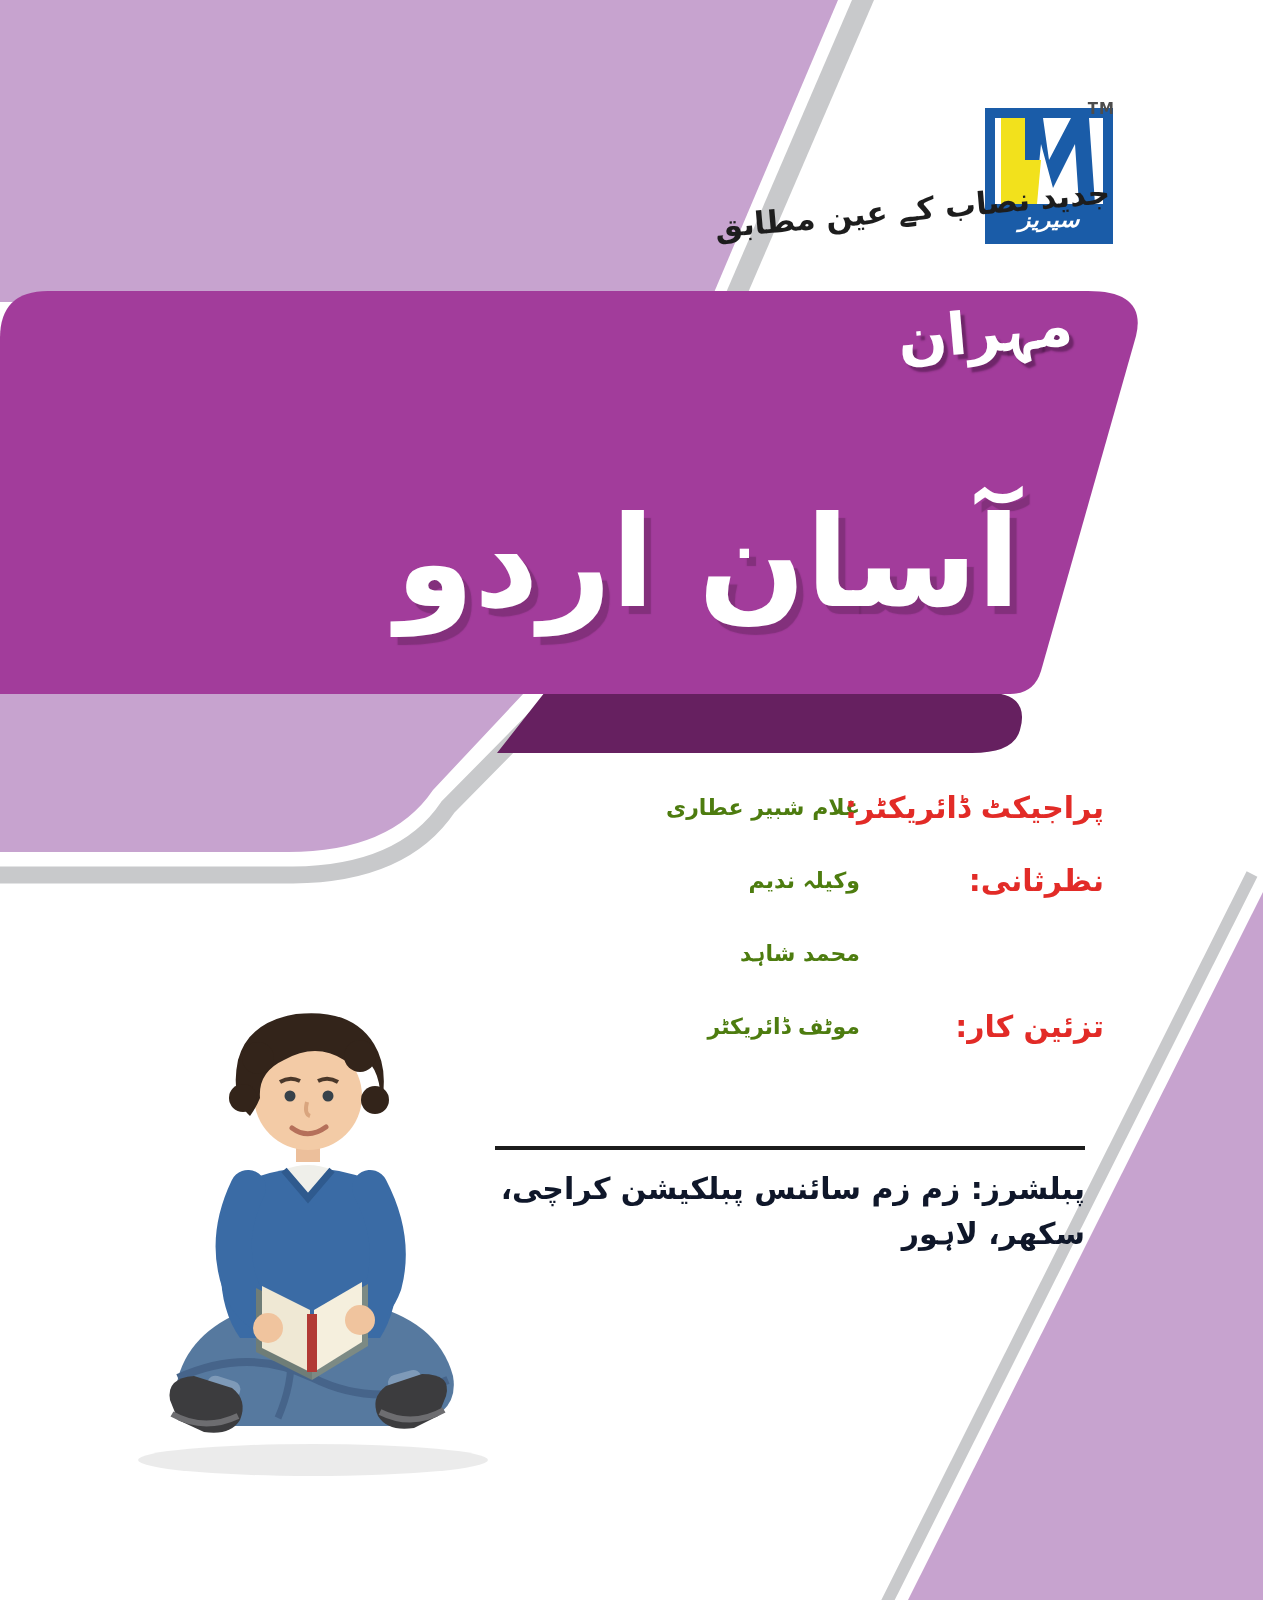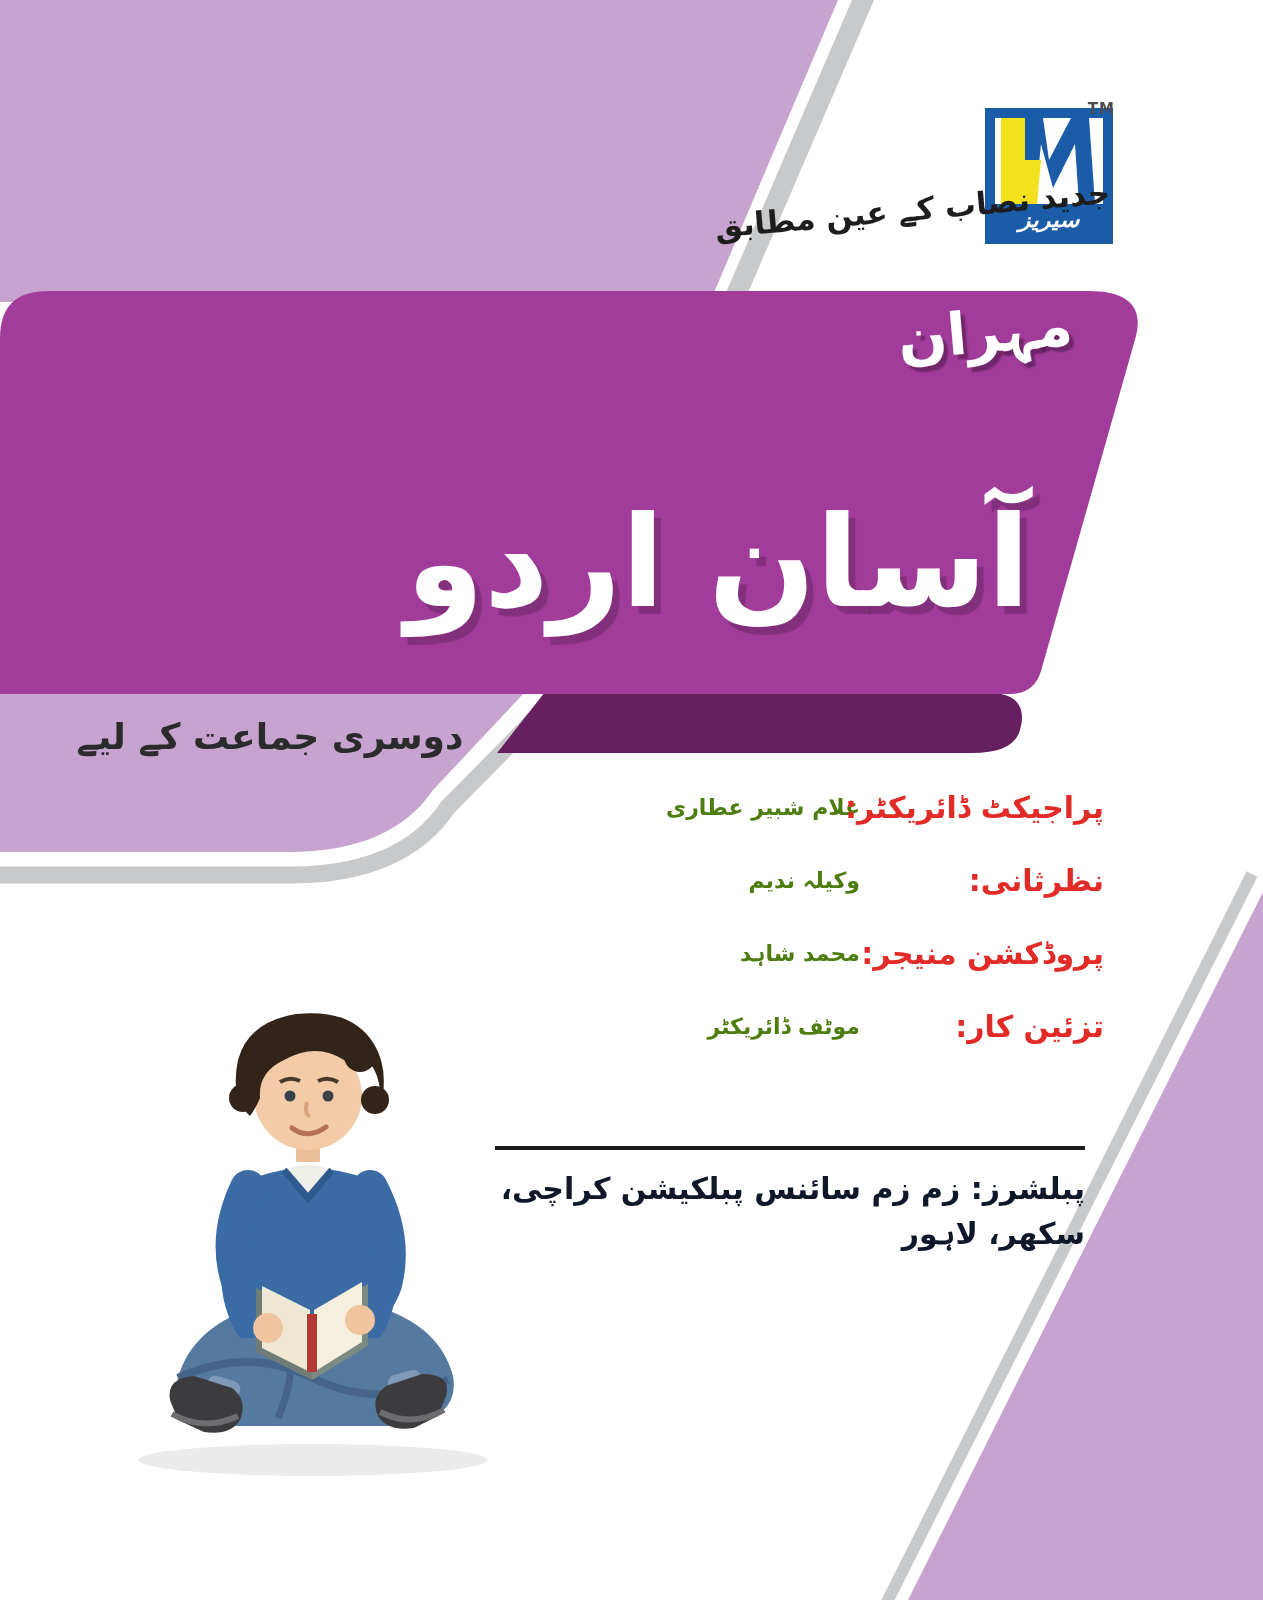--- a/index.html
+++ b/index.html
@@ -34,21 +34,21 @@
   }
 
   
   #brand{
     left:850px;top:298px;width:270px;text-align:center;
     font-size:58px;font-weight:bold;color:#ffffff;
     text-shadow:4px 5px 2px rgba(70,20,66,.55);
     transform:rotate(-5deg);
   }
   #main-title{
-    left:328px;top:438px;width:780px;height:250px;
+    left:318px;top:438px;width:780px;height:250px;
     display:flex;align-items:center;justify-content:center;
     font-size:126px;font-weight:bold;color:#ffffff;line-height:1;
     text-shadow:7px 8px 1px rgba(110,40,104,.6);
     white-space:nowrap;
   }
 
   
   #subtitle{
     left:55px;top:716px;width:430px;text-align:center;
     font-size:36px;font-weight:bold;color:#2b2b2b;
@@ -110,34 +110,32 @@
     <div id="logo-tm">TM</div>
     <div id="logo-series" class="rtl" dir="rtl">سیریز</div>
   </div>
 
   <div id="tagline" class="abs rtl" dir="rtl">جدید نصاب کے عین مطابق</div>
 
   <div id="brand" class="abs rtl" dir="rtl">مہران</div>
 
   <div id="main-title" class="abs rtl" dir="rtl">آسان اردو</div>
 
-  <div id="subtitle" class="abs rtl" dir="rtl">دوسری جماعت کے لیے</div>
 
   <div id="credits" class="abs">
     <div class="credit-row">
       <span class="credit-value rtl" dir="rtl">غلام شبیر عطاری</span>
       <span class="credit-label rtl" dir="rtl">پراجیکٹ ڈائریکٹر:</span>
     </div>
     <div class="credit-row">
       <span class="credit-value rtl" dir="rtl">وکیلہ ندیم</span>
       <span class="credit-label rtl" dir="rtl">نظرثانی:</span>
     </div>
     <div class="credit-row">
       <span class="credit-value rtl" dir="rtl">محمد شاہد</span>
-      <span class="credit-label rtl" dir="rtl">پروڈکشن منیجر:</span>
     </div>
     <div class="credit-row">
       <span class="credit-value rtl" dir="rtl">موٹف ڈائریکٹر</span>
       <span class="credit-label rtl" dir="rtl">تزئین کار:</span>
     </div>
   </div>
 
   <div id="divider" class="abs"></div>
   <div id="publisher" class="abs rtl" dir="rtl">پبلشرز: زم زم سائنس پبلکیشن کراچی، سکھر، لاہور</div>
 

